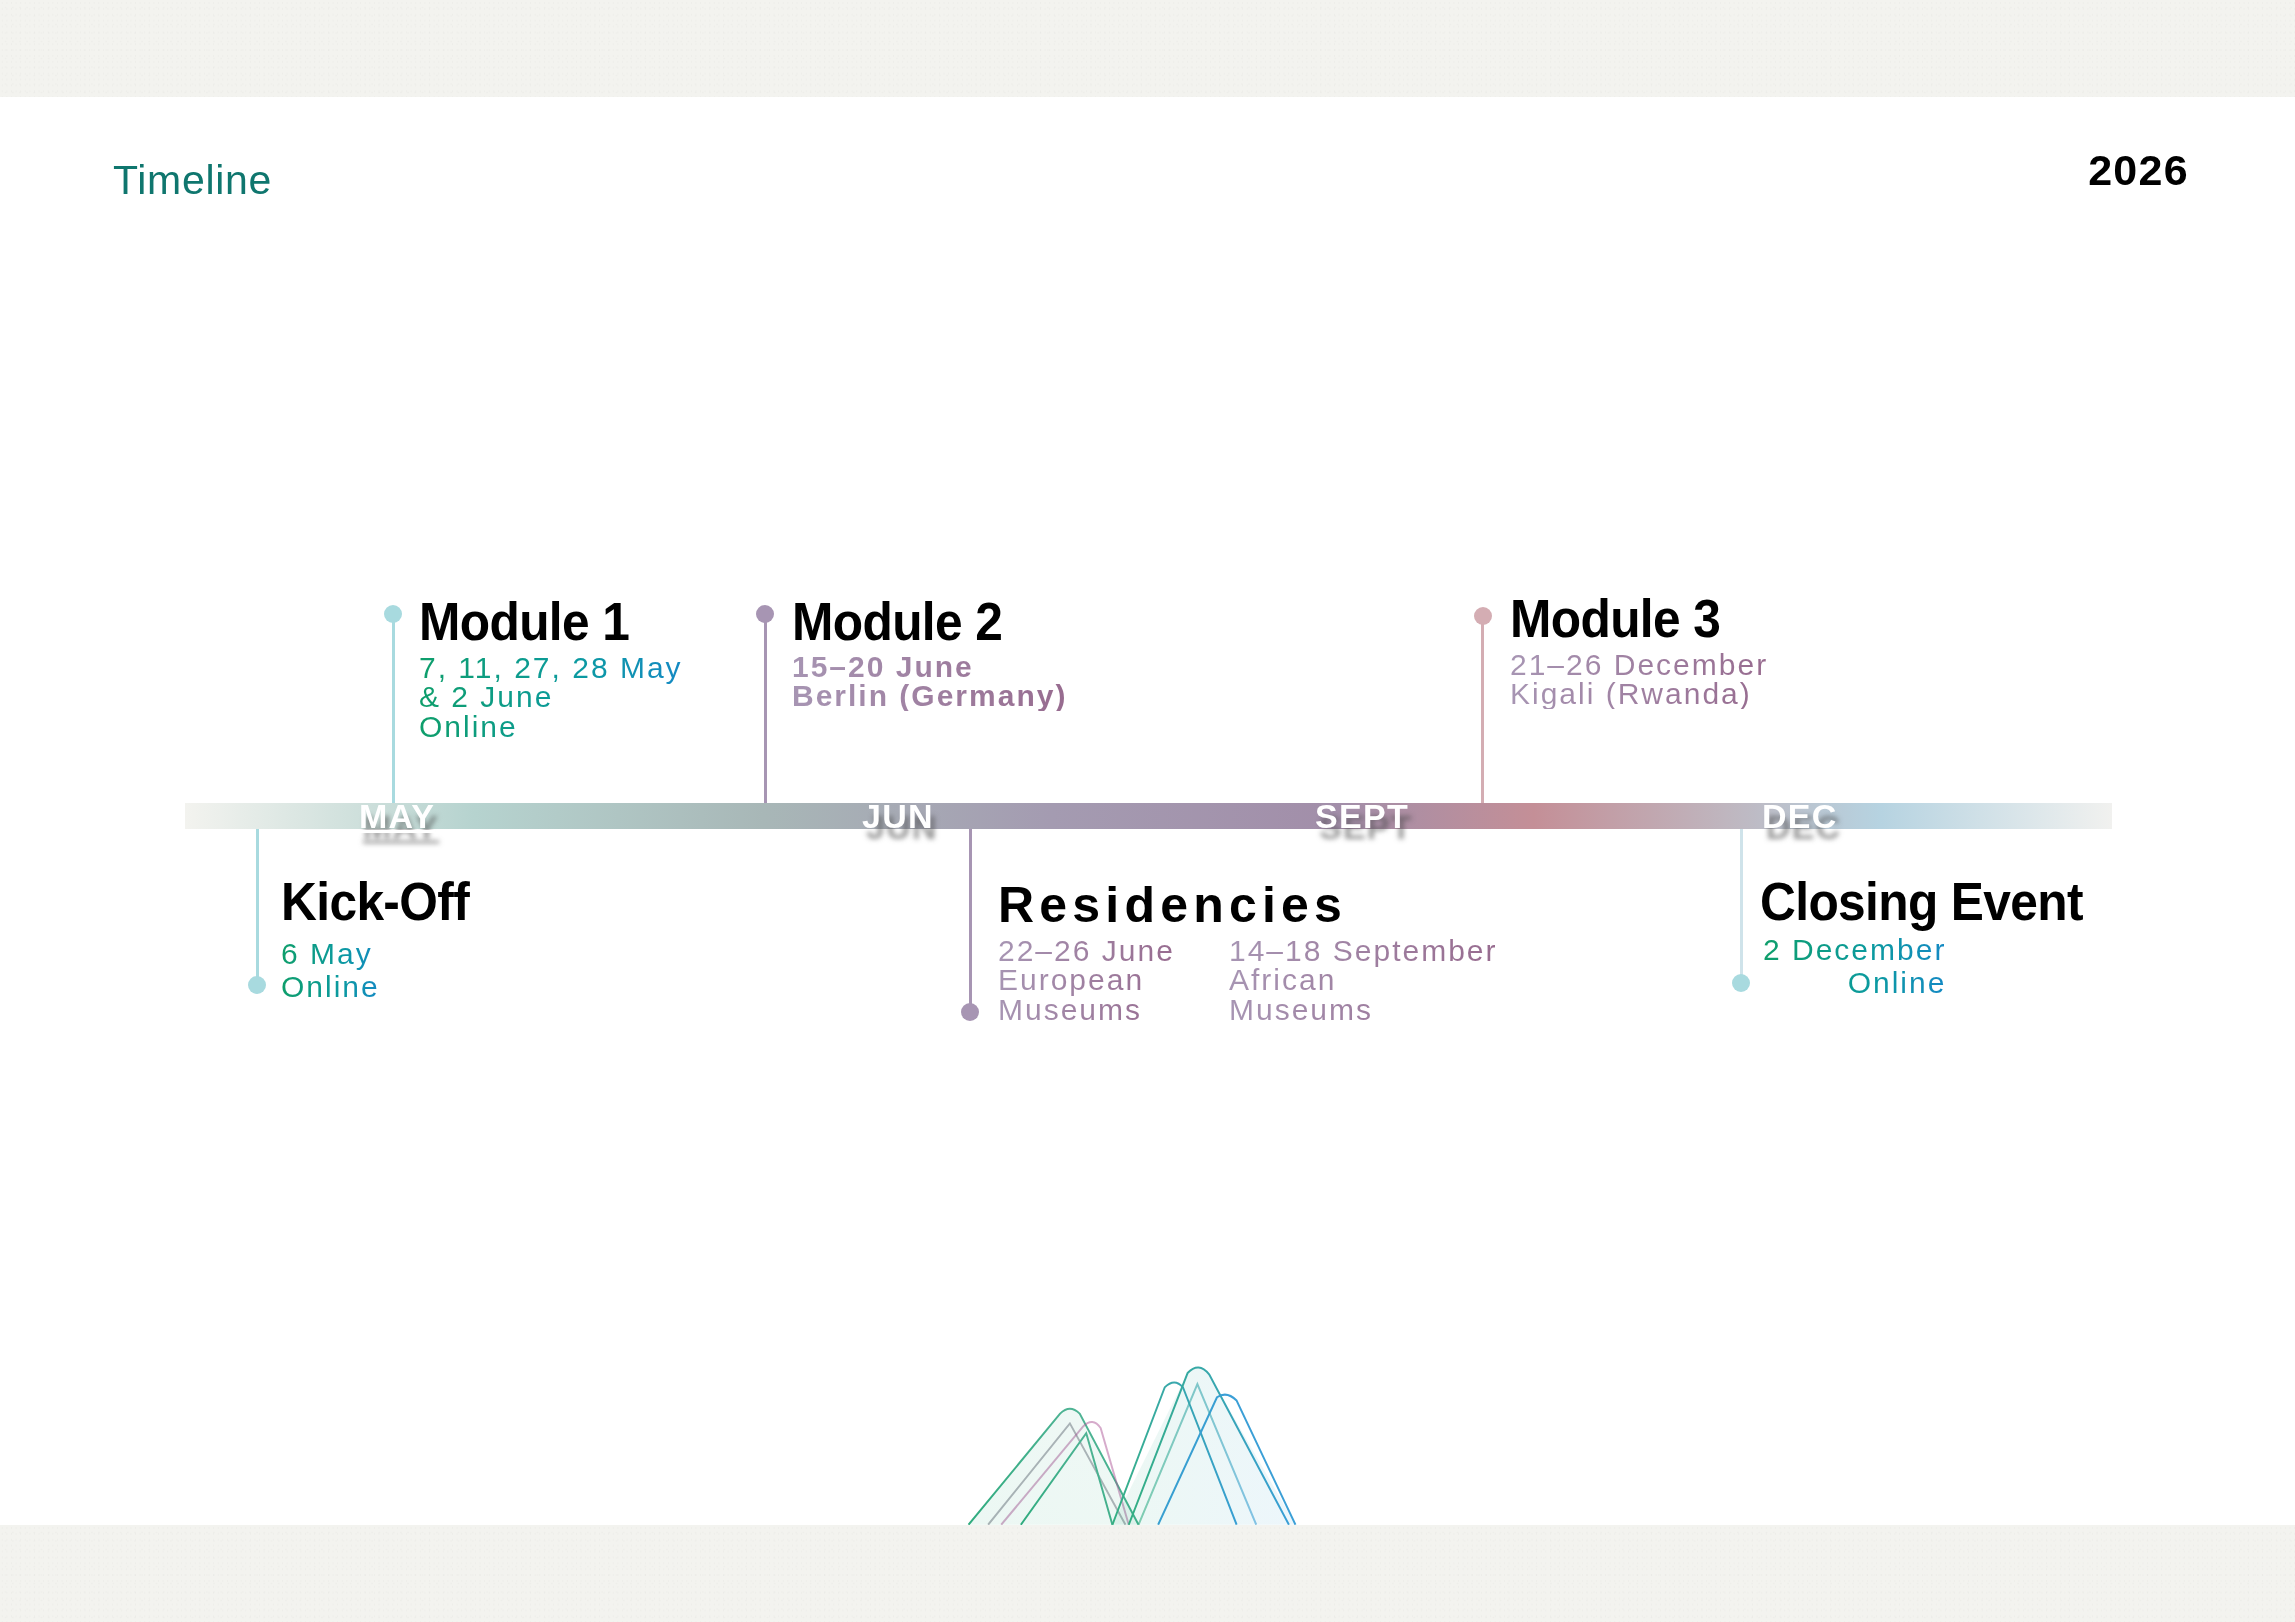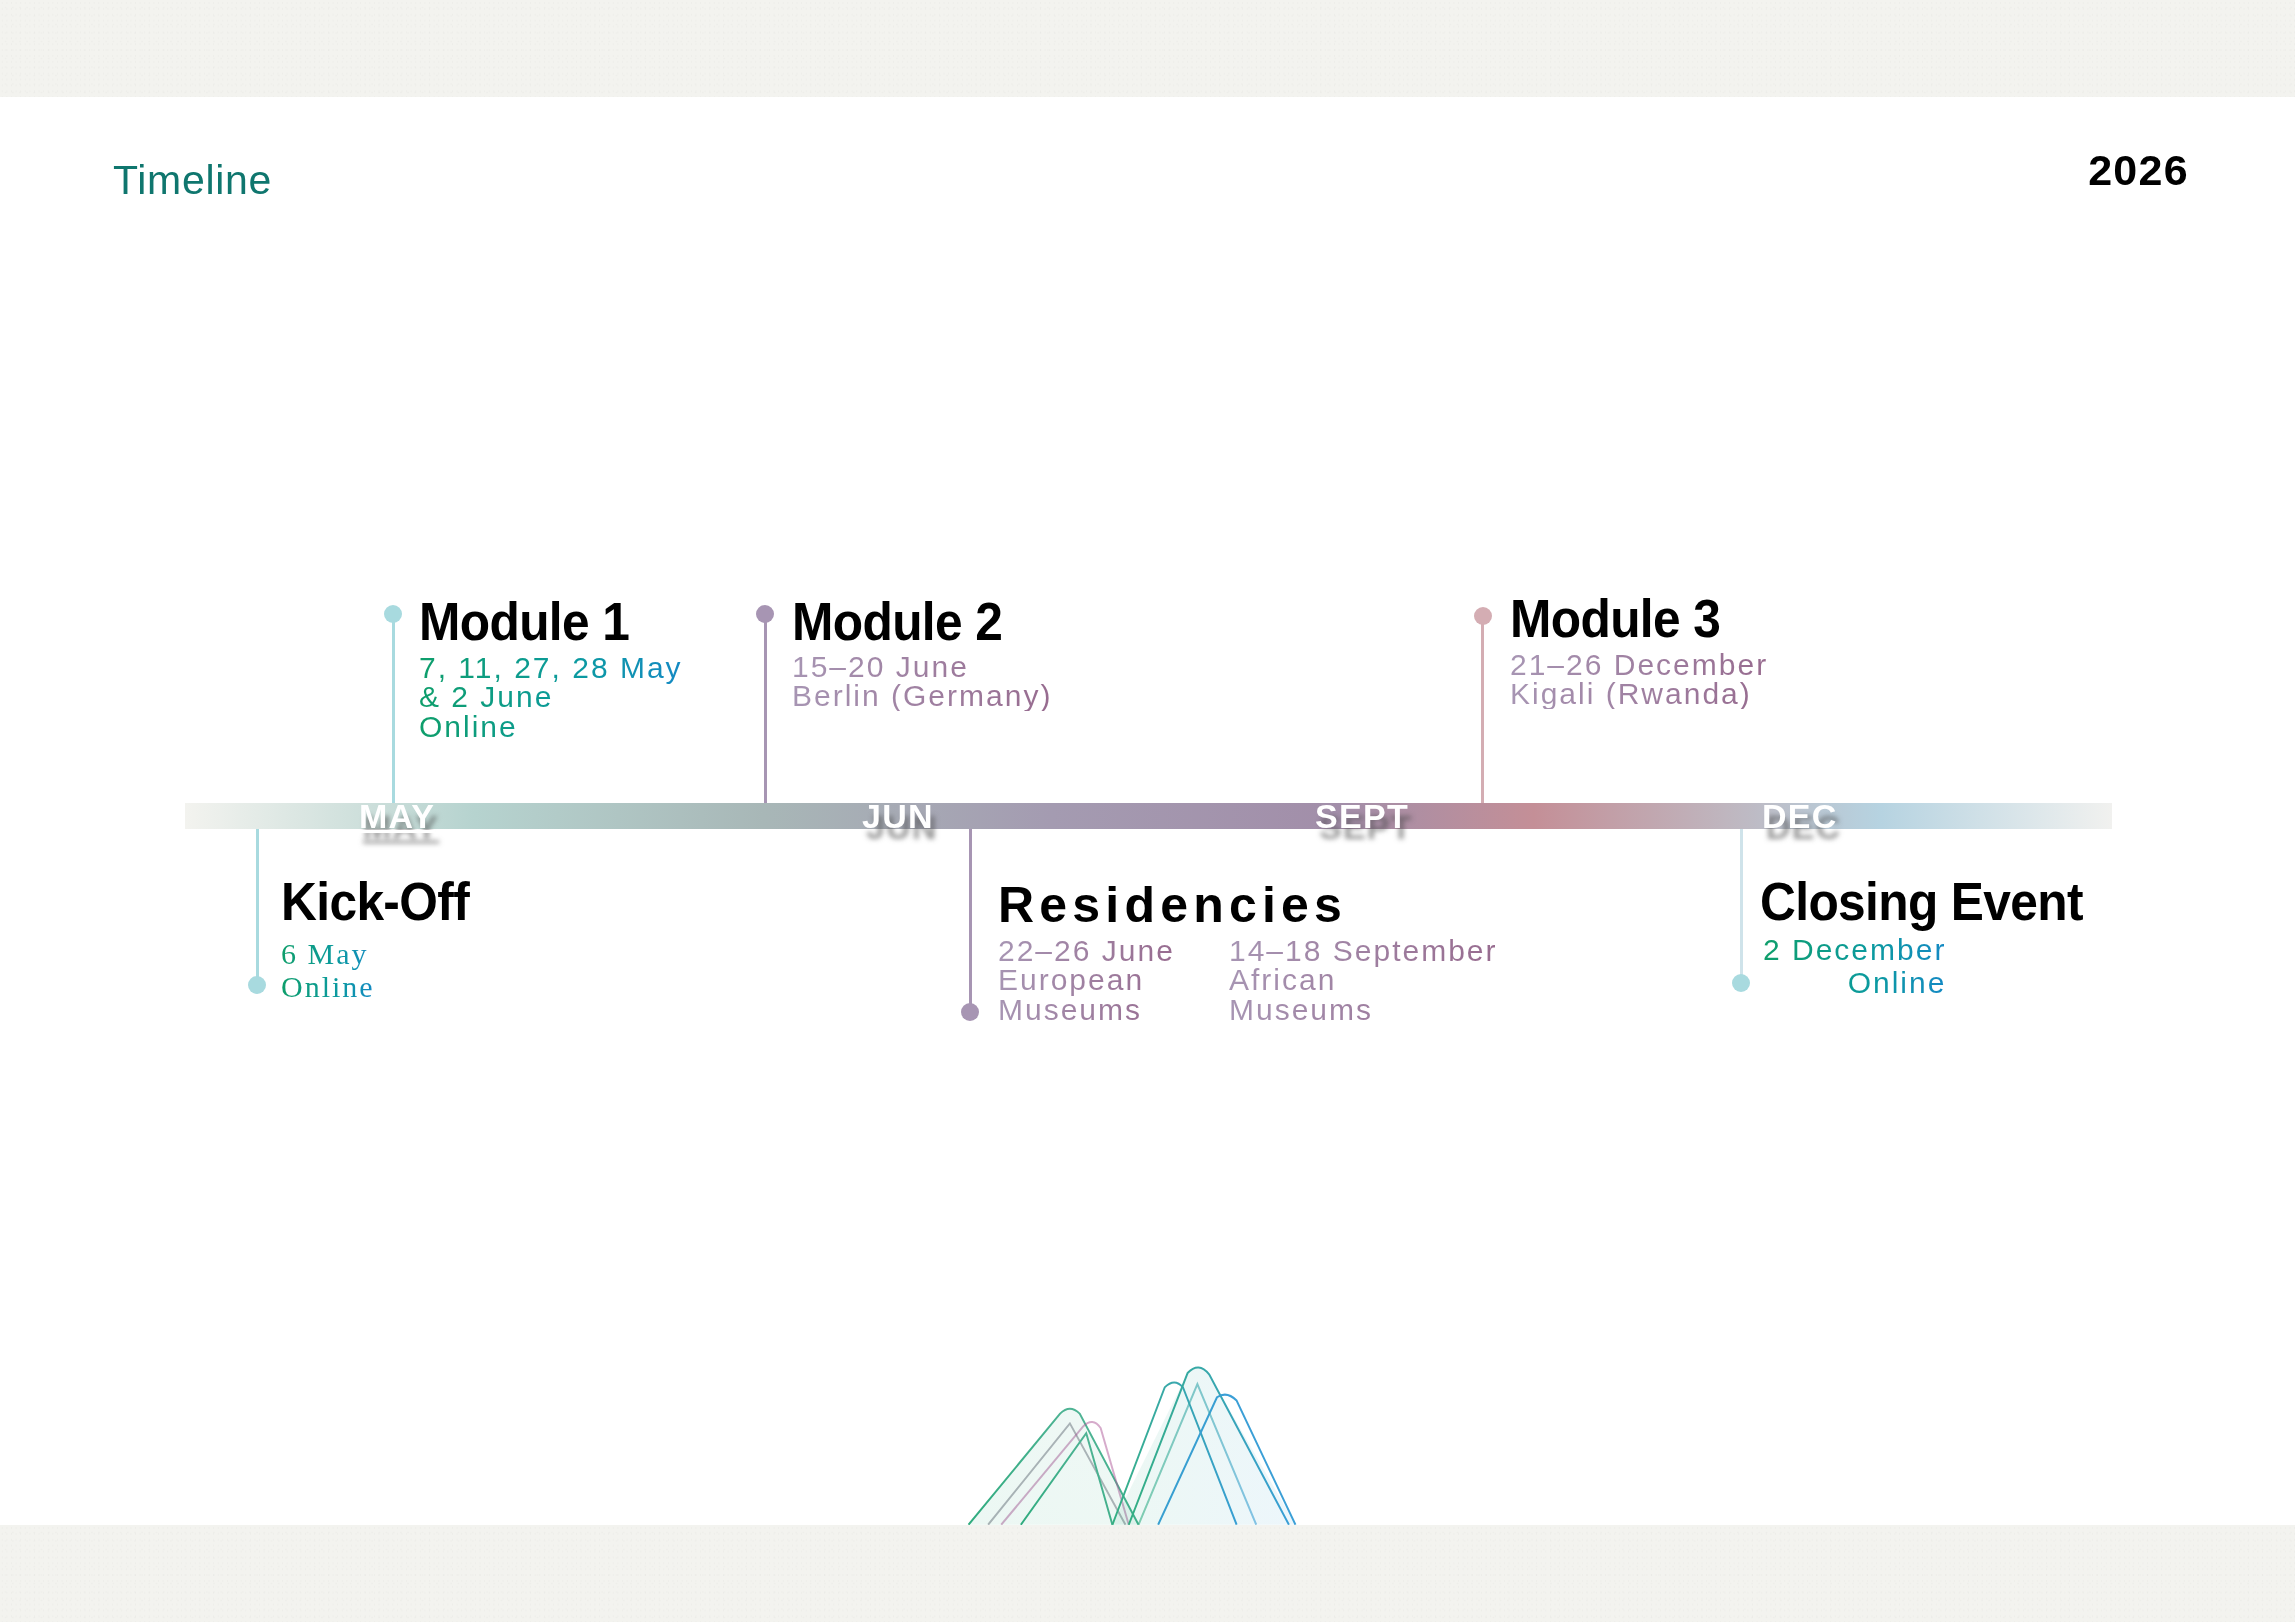--- a/index.html
+++ b/index.html
@@ -50,41 +50,41 @@
     <span>7, 11, 27, 28 May</span>
     <span>&amp; 2 June</span>
     <span>Online</span>
   </div>
 </div>
 
 <div>
   <div class="stem" style="left:764px; top:614px; height:189px; background:#a795b3;"></div>
   <div class="dot" style="left:756px; top:605px; background:#a795b3;"></div>
   <div class="heading" style="left:792px; top:594px;">Module 2</div>
-  <div class="details mauve" style="left:792px; top:652px;">
+  <div class="details mauve" style="left:792px; top:652px;font-weight:bold;">
     <span>15–20 June</span>
     <span>Berlin (Germany)</span>
   </div>
 </div>
 
 <div>
   <div class="stem" style="left:1481px; top:616px; height:187px; background:#d4adb3;"></div>
   <div class="dot" style="left:1474px; top:607px; background:#d4adb3;"></div>
   <div class="heading" style="left:1510px; top:591px;">Module 3</div>
   <div class="details mauve" style="left:1510px; top:650px;">
     <span>21–26 December</span>
     <span>Kigali (Rwanda)</span>
   </div>
 </div>
 
 <div>
   <div class="stem" style="left:256px; top:829px; height:156px; background:#a8dadf;"></div>
   <div class="dot" style="left:248px; top:976px; background:#a8dadf;"></div>
   <div class="heading" style="left:281px; top:874px;">Kick-Off</div>
-  <div class="details green" style="left:281px; top:937px; line-height:33px;font-family:Liberation Serif, serif;">
+  <div class="details green" style="left:281px; top:937px; line-height:33px;">
     <span>6 May</span>
     <span>Online</span>
   </div>
 </div>
 
 <div>
   <div class="stem" style="left:969px; top:829px; height:183px; background:#a795b3;"></div>
   <div class="dot" style="left:961px; top:1003px; background:#a795b3;"></div>
   <div class="heading wide" style="left:998px; top:878px;">Residencies</div>
   <div class="details mauve" style="left:998px; top:936px;">

